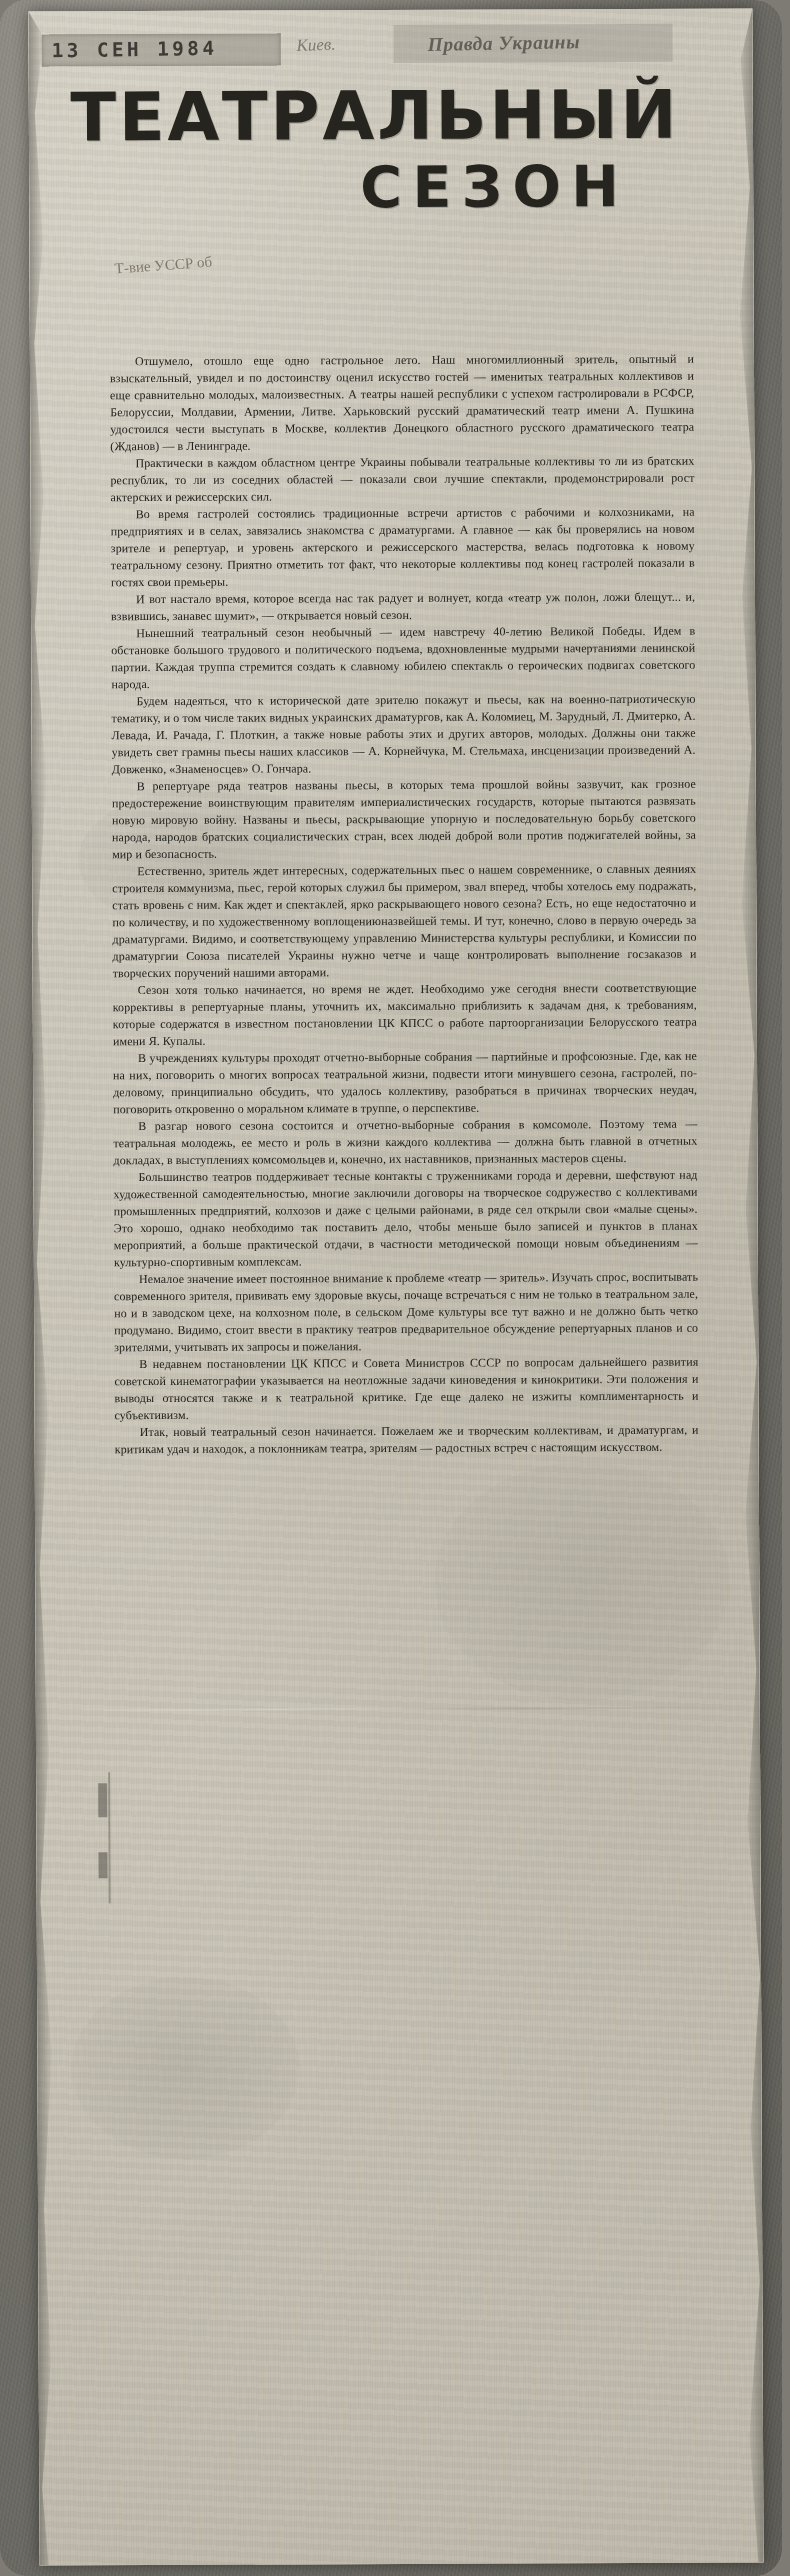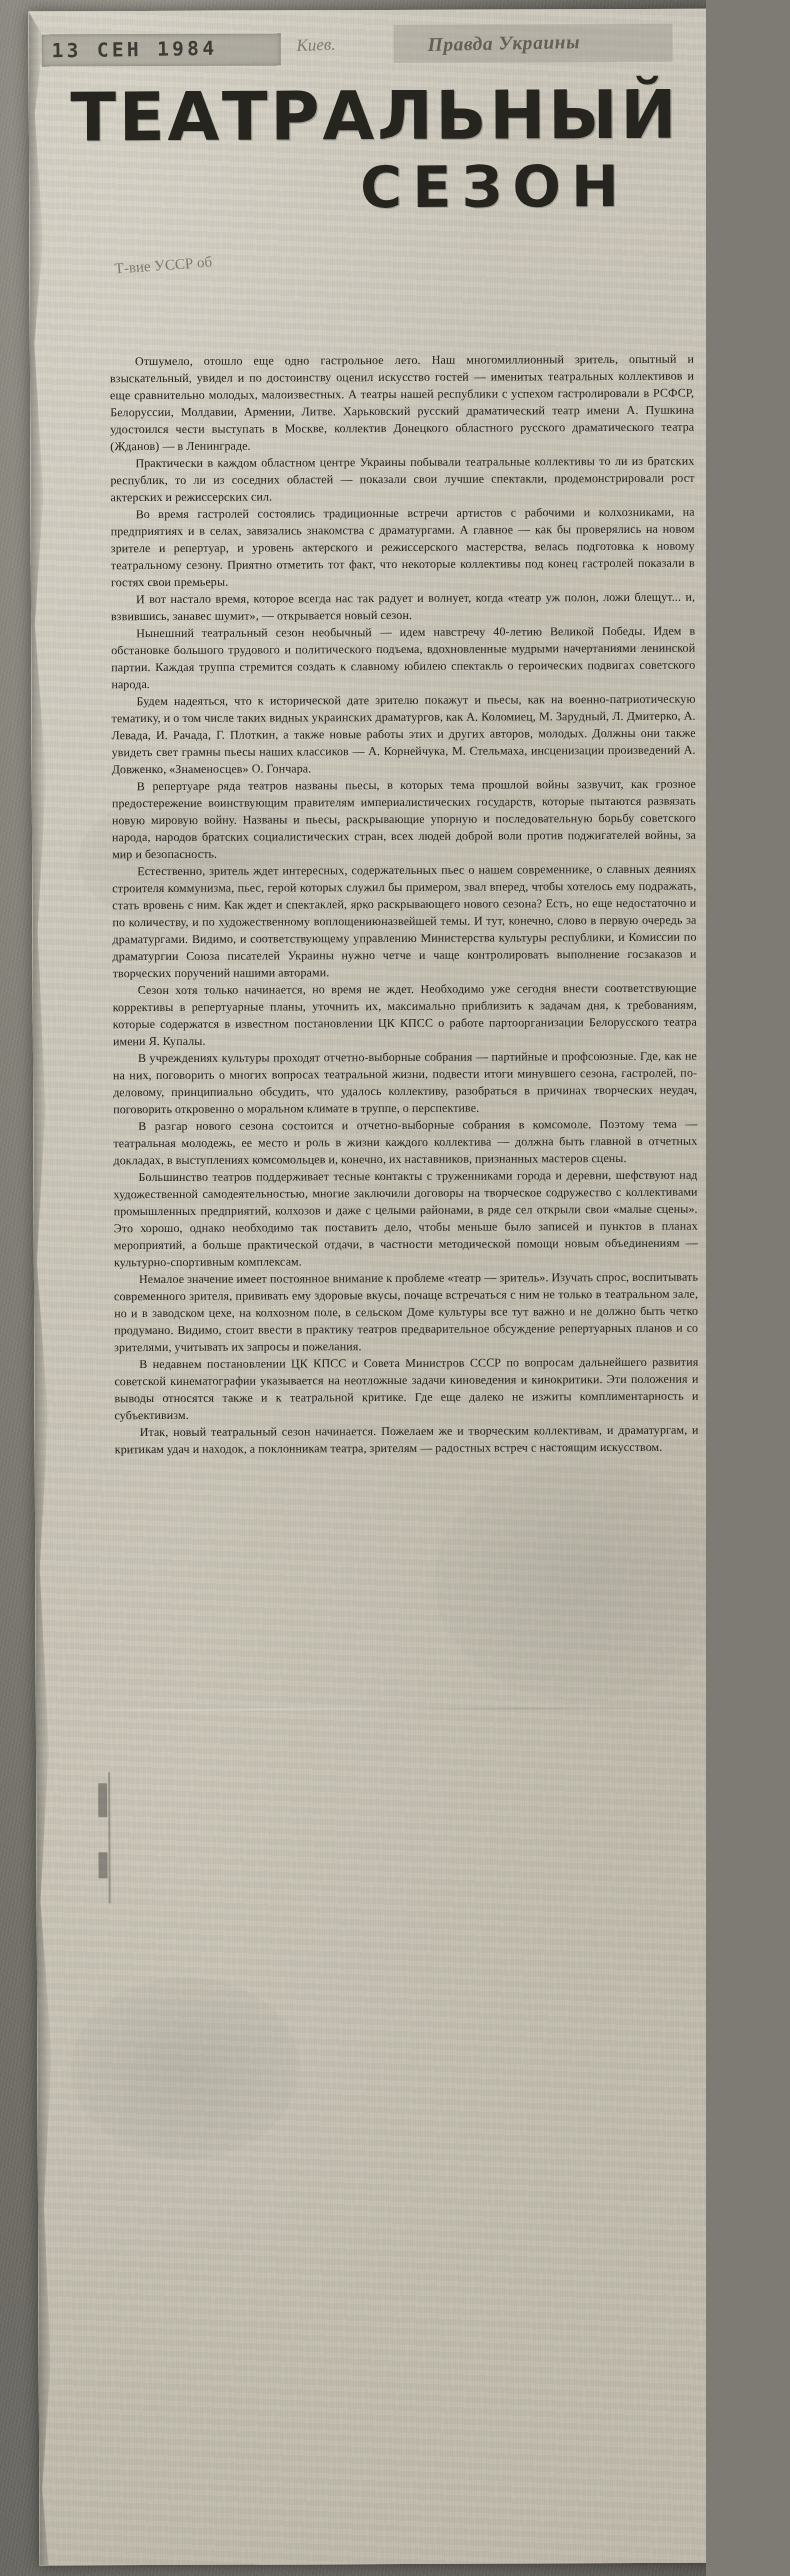--- a/index.html
+++ b/index.html
@@ -2,25 +2,26 @@
 <html style="font-size:9px"><head>
 <meta charset="utf-8">
 <style>
   html, body {
     margin: 0;
     padding: 0;
     background: #7d7b74;
   }
   #page {
     position: relative;
-    width: 706px;
+    width: 782px;
     height: 2576px;
     overflow: hidden;
     background: #fca5a5;
     font-family: "Liberation Serif", serif;
+    border-radius: 27px;
   }
   
   .backdrop {
     position: absolute;
     inset: 0;
     background:
       radial-gradient(ellipse at 20% 5%, #9a978e 0%, #6f6d66 60%, #5e5c56 100%),
       linear-gradient(160deg, #7b7972 0%, #6a6861 50%, #797770 100%);
   }
   .backdrop::after {

